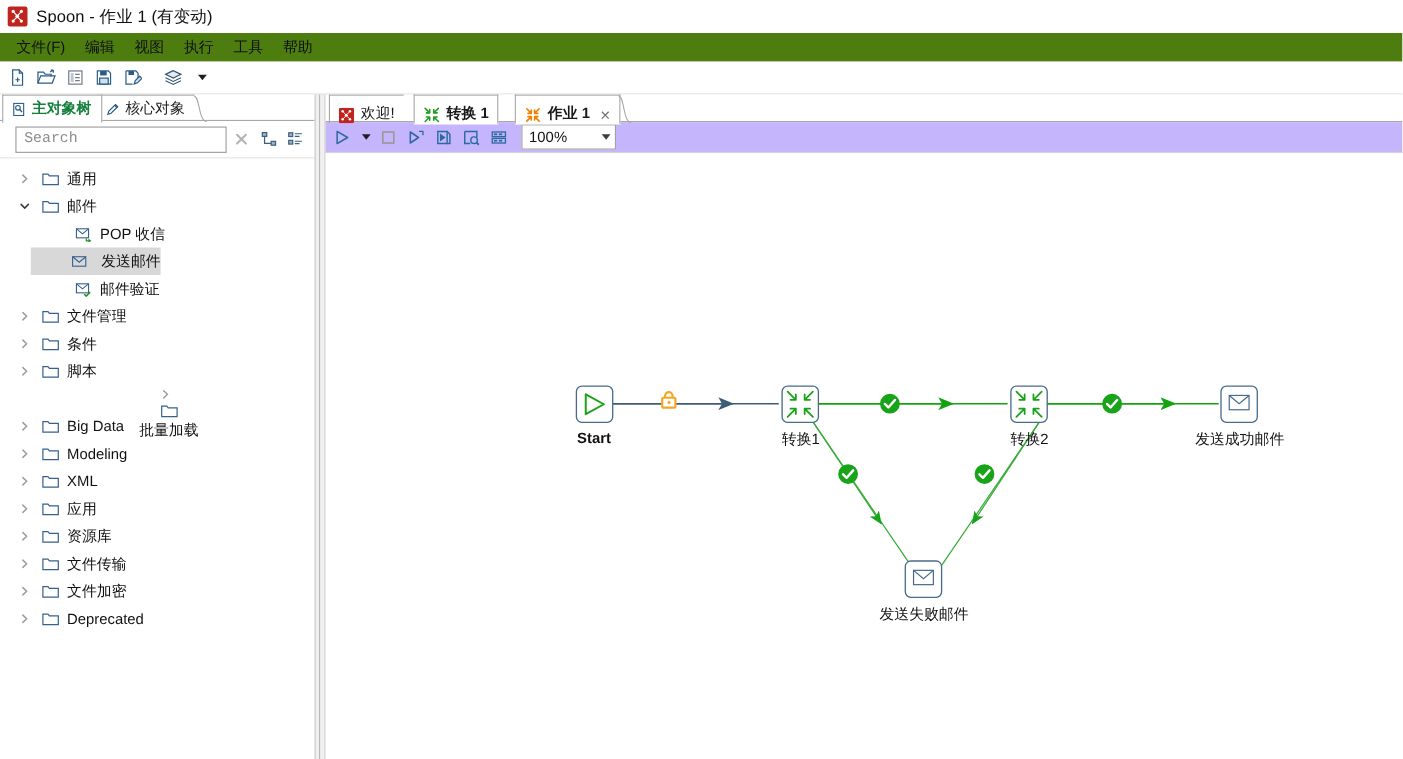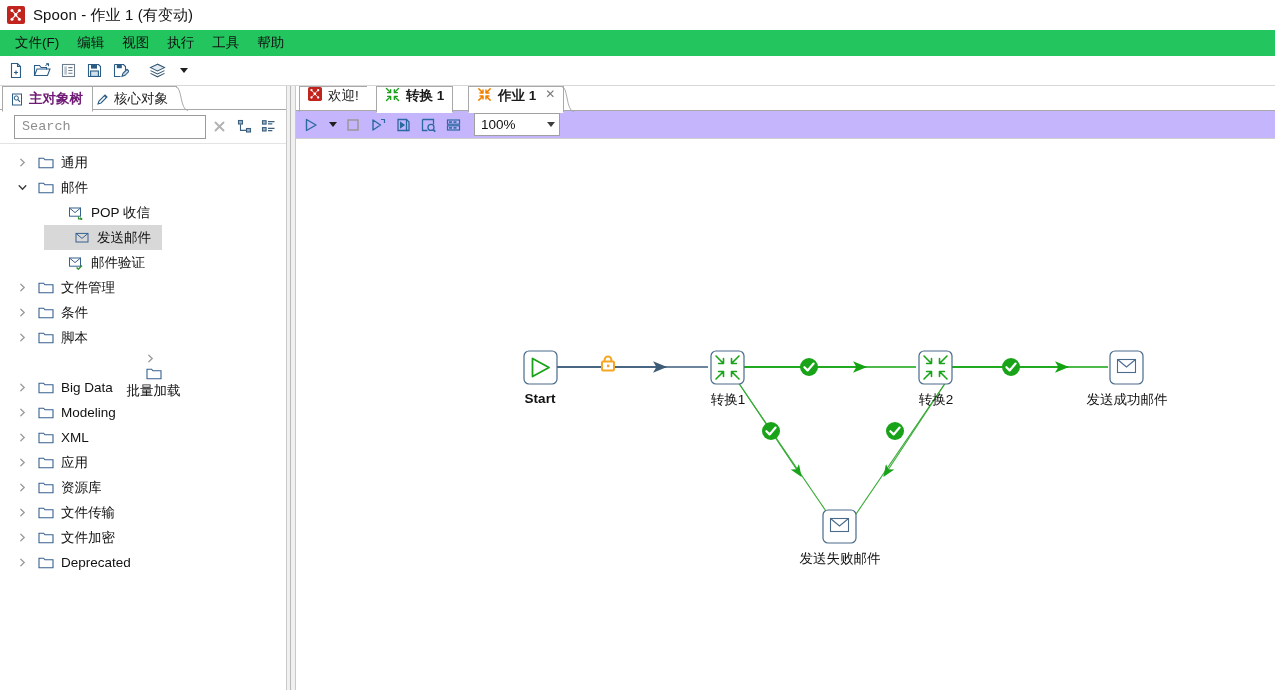--- a/index.html
+++ b/index.html
@@ -12,42 +12,42 @@
   }
   .app{position:relative;width:1275px;height:690px;background:#ffffff;}
 
   
   .titlebar{height:30px;display:flex;align-items:center;padding-left:7px;background:#ffffff;}
   .app-icon{width:18px;height:18px;background:#c0241d;border-radius:2px;position:relative;margin-right:8px;flex:0 0 auto;}
   .app-icon svg{position:absolute;left:1px;top:1px;}
   .title-text{font-size:15px;color:#111;letter-spacing:.1px;}
 
   
-  .menubar{height:26px;display:flex;align-items:center;padding-left:6px;gap:0;background:#22c55e;}
+  .menubar{height:26px;display:flex;align-items:center;padding-left:6px;gap:0;background:#4d7c0f;}
   .menu-item{padding:3px 9px;font-size:13.5px;color:#111;cursor:default;}
 
   
   .toolbar{height:29px;display:flex;align-items:center;padding-left:4px;gap:2px;
            background:#ffffff;border-bottom:1px solid #d9d9d9;}
   .tb-btn{width:24px;height:24px;display:flex;align-items:center;justify-content:center;
           border-radius:2px;cursor:default;}
   .tb-sep{width:9px;}
   .caret-dn{width:0;height:0;border-left:4.5px solid transparent;border-right:4.5px solid transparent;
             border-top:5px solid #1f1f1f;margin-left:1px;}
 
   
   .body-row{display:flex;height:631px;align-items:stretch;}
 
   
   .left-panel{width:286px;position:relative;background:#ffffff;display:flex;flex-direction:column;}
   .tabstrip{height:24px;position:relative;background:#ffffff;}
   .vtab{position:absolute;top:0;height:24px;display:flex;align-items:center;gap:5px;
         padding:0 9px 0 8px;font-size:13.5px;white-space:nowrap;cursor:default;}
   .vtab .tab-edge{position:absolute;right:-11px;top:0;width:12px;height:24px;}
-  .vtab.sel{font-weight:700;color:#701a75;justify-content:center;}
+  .vtab.sel{font-weight:700;color:#15803d;justify-content:center;}
   .tabstrip-base{position:absolute;left:0;right:0;bottom:0;height:1px;background:#a8a8a8;}
 
   .search-row{height:33px;display:flex;align-items:center;padding:0 6px 0 14px;gap:0;background:#fff;}
   .search-box{flex:1 1 auto;height:22px;border:1px solid #9a9a9a;background:#fff;
               display:flex;align-items:center;padding:0 5px;}
   .search-box input{border:0;outline:0;width:100%;font-size:13.5px;color:#222;
                     font-family:Liberation Mono, monospace;background:transparent;}
   .search-box input::placeholder{color:#8d8d8d;}
   .clr-btn{width:26px;height:26px;display:flex;align-items:center;justify-content:center;cursor:default;}
   .mini-btn{width:24px;height:24px;display:flex;align-items:center;justify-content:center;cursor:default;}
@@ -60,21 +60,21 @@
   .tlabel{font-size:13.5px;color:#111;margin-left:7px;}
 
   
   .sash{width:8px;background:#f0f0f0;border-left:1px solid #c9c9c9;border-right:1px solid #c9c9c9;
         position:relative;cursor:col-resize;}
   .sash::after{content:"";position:absolute;left:3px;top:0;bottom:0;width:1px;background:#b9b9b9;}
 
   
   .right-panel{flex:1 1 auto;display:flex;flex-direction:column;background:#ffffff;min-width:0;}
   .etabstrip{height:25px;position:relative;background:#ffffff;}
-  .etab{position:absolute;top:0;height:25px;display:flex;align-items:flex-start;gap:6px;
+  .etab{position:absolute;top:0;height:25px;display:flex;align-items:flex-end;gap:6px;
         padding:0 8px;font-size:13.5px;white-space:nowrap;cursor:default;}
   .etab.sel{font-weight:700;}
   .etabstrip-base{position:absolute;left:0;right:0;bottom:0;height:1px;background:#a8a8a8;}
   .close-x{font-size:12px;color:#777;margin-left:3px;cursor:default;}
 
   .canvas-toolbar{height:27px;display:flex;align-items:center;padding-left:3px;gap:1px;
                   background:#c4b5fd;border-bottom:1px solid #cfcfcf;}
   .zoom-combo{margin-left:8px;width:74px;height:21px;border:1px solid #a0a0a0;background:#fff;
               display:flex;align-items:center;justify-content:space-between;padding:0 4px 0 6px;cursor:default;}
   .zoom-combo span{font-size:13.5px;color:#111;}
@@ -252,21 +252,21 @@
               <span class="tw" style="margin-left: 8px;">
                 <svg width="16" height="14" viewBox="0 0 16 14" fill="none" stroke="#36618e" stroke-width="1">
                   <rect x="1.5" y="2" width="11" height="8.2"></rect>
                   <path d="M1.5 2 7 6.6 12.5 2"></path>
                   <path d="M10.5 10.5v2.4h3.3" stroke="#2f8f2f" stroke-width="1.1"></path>
                   <path d="M12.4 11.6 14.2 12.9 12.6 13.9" fill="#2f8f2f" stroke="#2f8f2f"></path>
                 </svg>
               </span>
               <span class="tlabel">POP 收信</span>
             </div>
-            <div class="trow selected" style="padding-left: 6px; width: 112px; margin-left: 44px;">
+            <div class="trow selected" style="padding-left: 6px; width: 112px; margin-left: 28px; justify-content: space-between;">
               <span class="tw"></span>
               <span class="tw" style="margin-left: 8px;">
                 <svg width="16" height="14" viewBox="0 0 16 14" fill="none" stroke="#36618e" stroke-width="1">
                   <rect x="2" y="2.4" width="12" height="8.6"></rect>
                   <path d="M2 2.4 8 7.4 14 2.4"></path>
                 </svg>
               </span>
               <span class="tlabel">发送邮件</span>
             </div>
             <div class="trow" style="padding-left: 44px;">

